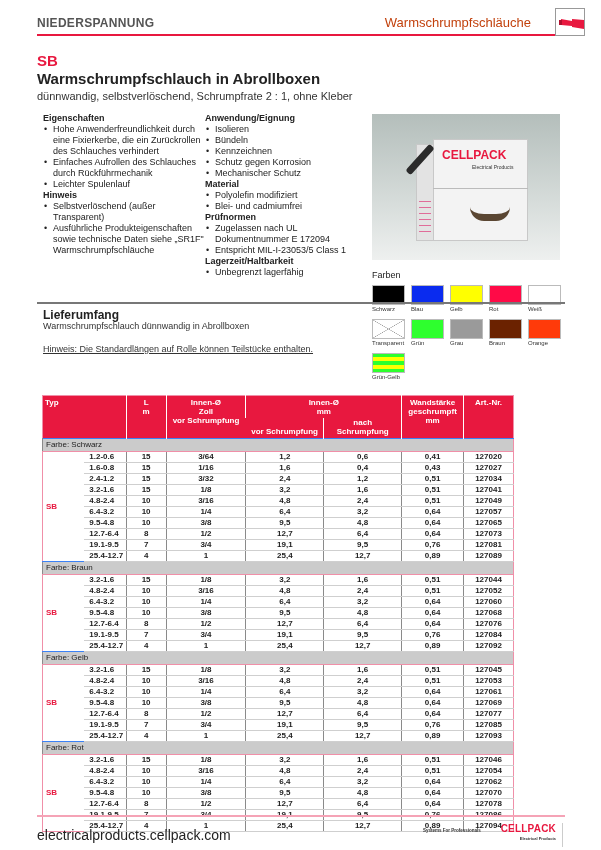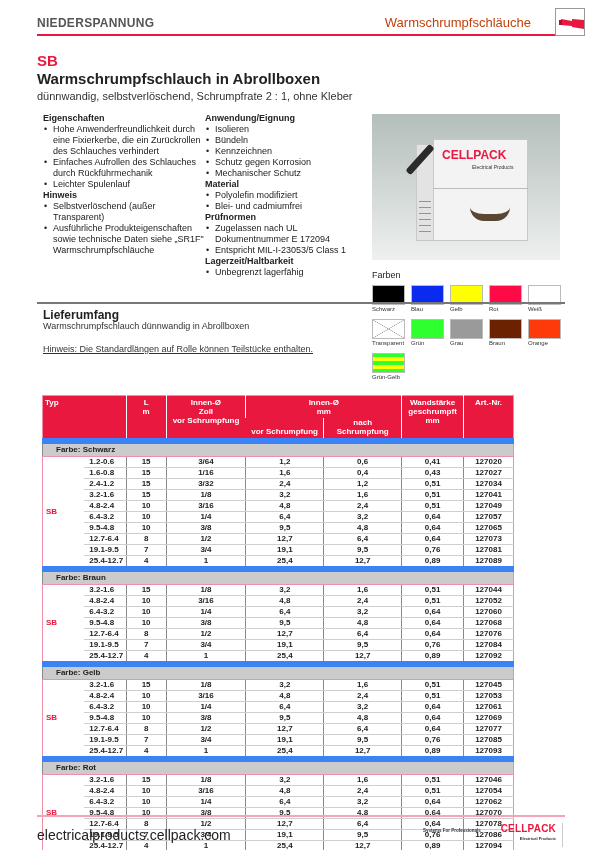--- a/index.html
+++ b/index.html
@@ -52,21 +52,21 @@
 
   .liefer { position: absolute; left: 43px; top: 310px; font-size: 9px; line-height: 11px; color: #333; }
   .liefer h4 { font-size: 12px; font-weight: bold; color: #222; }
   .liefer .hint { margin-top: 12px; text-decoration: underline; }
 
   
   .tbl { position: absolute; left: 42px; top: 395px; width: 472px; border-collapse: collapse; font-size: 8px; color: #222; border: 1px solid #f08fa8; }
   .tbl th { background: #e8183f; color: #fff; font-weight: bold; font-size: 8px; line-height: 9px; vertical-align: top; padding: 2px 2px; border-left: 1px solid #fff; text-align: center; }
   .tbl th.typ { text-align: left; border-left: none; }
   .tbl th.sub { border-top: none; vertical-align: bottom; padding-top: 0; }
-  .tbl tr.group td { background: #cbcbcb; font-weight: bold; text-align: left; padding: 1px 13px; height: 11px; border-top: 6px solid #3b82f6; border-bottom: 1px solid #f08fa8; }
+  .tbl tr.group td { background: #cbcbcb; font-weight: normal; text-align: left; padding: 1px 3px; height: 11px; border-top: 1px solid #3b82f6; border-bottom: 1px solid #f08fa8; }
   .tbl td { height: 11px; padding: 0 2px; text-align: center; border-bottom: 1px solid #cfcfcf; border-left: 1px solid #8a8a8a; font-weight: bold; line-height: 10px; }
   .tbl td.typ-label { border-left: none; border-bottom: none; color: #e8183f; font-weight: bold; text-align: left; padding-left: 3px; }
   .tbl td.size { text-align: left; border-left: none; padding-left: 5px; }
   .tbl td.artnr { font-weight: bold; }
 
   
   .footer-rule { position: absolute; left: 37px; top: 815px; width: 528px; height: 2px; background: #f5a3b6; }
   .footer-url { position: absolute; left: 37px; top: 827px; font-size: 14px; color: #222; }
   .footer-brand { position: absolute; right: 38px; top: 823px; width: 140px; height: 24px; border-right: 1px solid #ccc; }
   .footer-brand .tag { position: absolute; left: 0; top: 5px; font-size: 4.5px; color: #333; font-weight: bold; }

